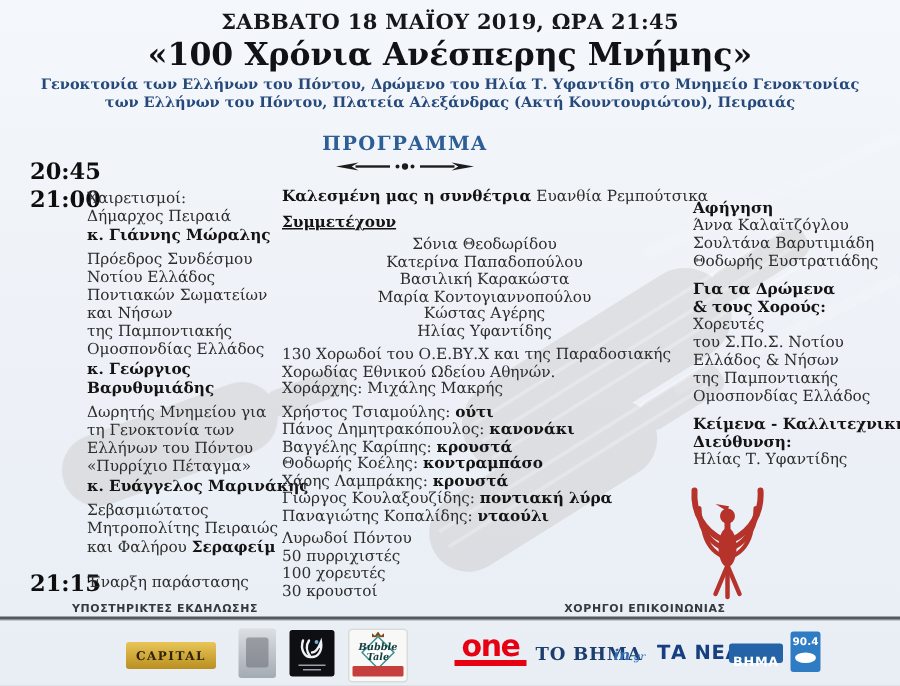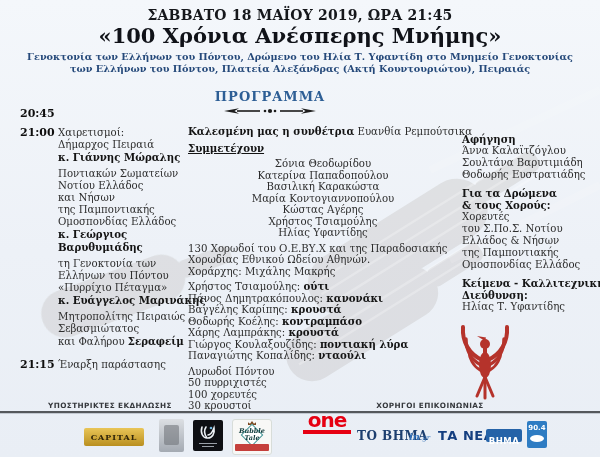--- a/index.html
+++ b/index.html
@@ -21,21 +21,21 @@
 
   
   .col{position:absolute;font-size:10.2px;}
   .col-left{left:20px;top:108px;width:166px;line-height:12px;}
   .col-mid{left:188px;top:126px;width:270px;line-height:11.5px;}
   .col-right{left:462px;top:133px;width:132px;line-height:12px;}
   .ln{white-space:nowrap;}
   .b{font-weight:bold;color:#141414;}
   .para{margin-bottom:4px;}
   .srow{display:flex;gap:4px;margin-bottom:7px;}
-  .time{width:34px;flex:none;font-weight:bold;font-size:11px;color:#0e0e0e;}
+  .time{width:34px;flex:none;font-weight:bold;font-size:15px;color:#0e0e0e;}
   .sbody{flex:1;}
   .guest{margin-bottom:0;}
   .part-head{font-weight:bold;color:#141414;text-decoration:underline;margin:5px 0 4px;}
   #participants{margin-bottom:4px;text-align:center;}
   .csec{margin-bottom:6px;}
 
   .phoenix{position:absolute;left:455px;top:320px;}
 
   
   .foot-label{position:absolute;top:401px;font-family:"DejaVu Sans",sans-serif;
@@ -58,21 +58,21 @@
   .logo-bubble{left:232px;top:419px;width:38px;height:34px;background:#f8f8f6;border:1px solid #d8ddd9;border-radius:3px;}
   .bt-crown{position:absolute;left:15px;top:1px;width:8px;height:4px;background:#7c4a21;
     clip-path:polygon(0 100%,0 30%,25% 70%,50% 0,75% 70%,100% 30%,100% 100%);}
   .bt-diamond{position:absolute;left:11px;top:7px;width:14px;height:14px;border:1.6px solid #3f9191;
     transform:rotate(45deg);background:#ffffff;}
   .bt-text{position:absolute;top:8px;left:0;right:0;text-align:center;
     font-style:italic;font-weight:bold;font-size:6.5px;line-height:6.5px;color:#113c3c;}
   .bt-text span{display:block;}
   .bt-ribbon{position:absolute;bottom:3px;left:2px;right:2px;height:7px;background:#c5403c;border-radius:1px;}
 
-  .logo-one{left:303px;top:412px;width:48px;text-align:center;}
+  .logo-one{left:303px;top:422px;width:48px;text-align:center;}
   .one-txt{display:block;font-family:"DejaVu Sans",sans-serif;font-weight:bold;font-size:20px;
     line-height:17px;letter-spacing:-1px;color:#e60012;}
   .one-bar{height:4px;background:#e60012;margin-top:1px;}
   .logo-tovima{left:357px;top:429px;font-weight:bold;font-size:12px;color:#1c3e6e;letter-spacing:.5px;}
   .logo-ingr{left:409px;top:425px;font-style:italic;color:#2f6db5;}
   .logo-ingr .in{font-weight:bold;font-size:10px;}
   .logo-ingr .gr{font-size:7px;}
   .logo-tanea{left:438px;top:428px;font-family:"DejaVu Sans",sans-serif;font-weight:bold;
     font-size:13px;color:#153f80;letter-spacing:.5px;}
   .logo-skai{left:486px;top:429px;width:36px;height:13px;background:#2563a8;border-radius:2px;
@@ -150,37 +150,39 @@
         </div>
         <div class="srow">
           <div class="time">21:00</div>
           <div class="sbody">
             <div class="para">
               <div class="ln"><span>Χαιρετισμοί:</span></div>
               <div class="ln"><span>Δήμαρχος Πειραιά</span></div>
               <div class="ln"><span class="b">κ. Γιάννης Μώραλης</span></div>
             </div>
             <div class="para">
+              <div class="ln"><span>Πρόεδρος Συνδέσμου</span></div>
+              <div class="ln"><span>Νοτίου Ελλάδος</span></div>
               <div class="ln"><span>Ποντιακών Σωματείων</span></div>
-              <div class="ln"><span>Νοτίου Ελλάδος</span></div>
               <div class="ln"><span>και Νήσων</span></div>
               <div class="ln"><span>της Παμποντιακής</span></div>
               <div class="ln"><span>Ομοσπονδίας Ελλάδος</span></div>
               <div class="ln"><span class="b">κ. Γεώργιος</span></div>
               <div class="ln"><span class="b">Βαρυθυμιάδης</span></div>
             </div>
             <div class="para">
+              <div class="ln"><span>Δωρητής Μνημείου για</span></div>
               <div class="ln"><span>τη Γενοκτονία των</span></div>
               <div class="ln"><span>Ελλήνων του Πόντου</span></div>
               <div class="ln"><span>«Πυρρίχιο Πέταγμα»</span></div>
               <div class="ln"><span class="b">κ. Ευάγγελος Μαρινάκης</span></div>
             </div>
             <div class="para">
+              <div class="ln"><span>Σεβασμιώτατος</span></div>
               <div class="ln"><span>Μητροπολίτης Πειραιώς</span></div>
-              <div class="ln"><span>Σεβασμιώτατος</span></div>
               <div class="ln"><span>και Φαλήρου </span><span class="b">Σεραφείμ</span></div>
             </div>
           </div>
         </div>
         <div class="srow">
           <div class="time">21:15</div>
           <div class="sbody">
             <div class="para">
               <div class="ln"><span>Έναρξη παράστασης</span></div>
             </div>
@@ -193,21 +195,20 @@
     <div class="guest ln">
       <span class="b">Καλεσμένη μας η συνθέτρια</span><span> Ευανθία Ρεμπούτσικα</span>
     </div>
     <div class="part-head">Συμμετέχουν</div>
     <div id="participants">
         <div class="ln">Σόνια Θεοδωρίδου</div>
         <div class="ln">Κατερίνα Παπαδοπούλου</div>
         <div class="ln">Βασιλική Καρακώστα</div>
         <div class="ln">Μαρία Κοντογιαννοπούλου</div>
         <div class="ln">Κώστας Αγέρης</div>
-        <div class="ln">Χρήστος Τσιαμούλης</div>
         <div class="ln">Ηλίας Υφαντίδης</div>
       </div>
     <div id="choir" class="para">
         <div class="ln">130 Χορωδοί του Ο.Ε.ΒΥ.Χ  και της Παραδοσιακής</div>
         <div class="ln">Χορωδίας Εθνικού Ωδείου Αθηνών.</div>
         <div class="ln">Χοράρχης: Μιχάλης Μακρής</div>
       </div>
     <div id="musicians" class="para">
         <div class="ln"><span>Χρήστος Τσιαμούλης: </span><span class="b">ούτι</span></div>
         <div class="ln"><span>Πάνος Δημητρακόπουλος: </span><span class="b">κανονάκι</span></div>

